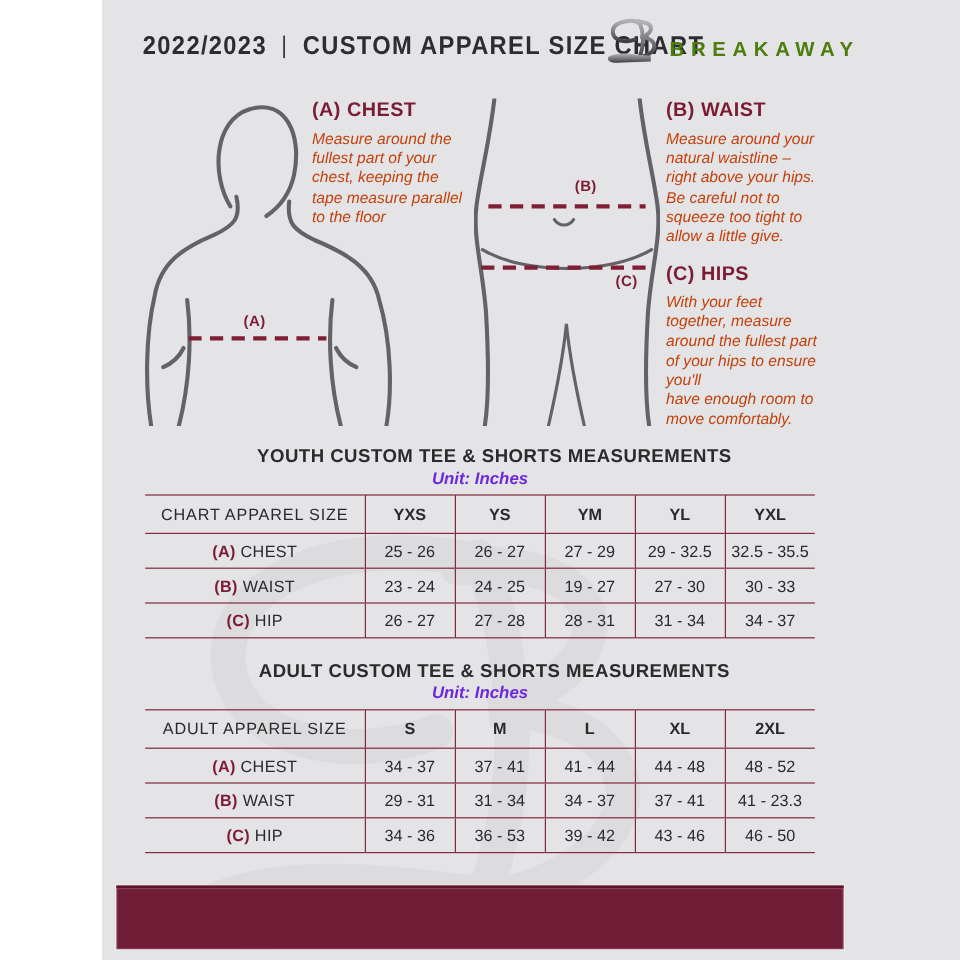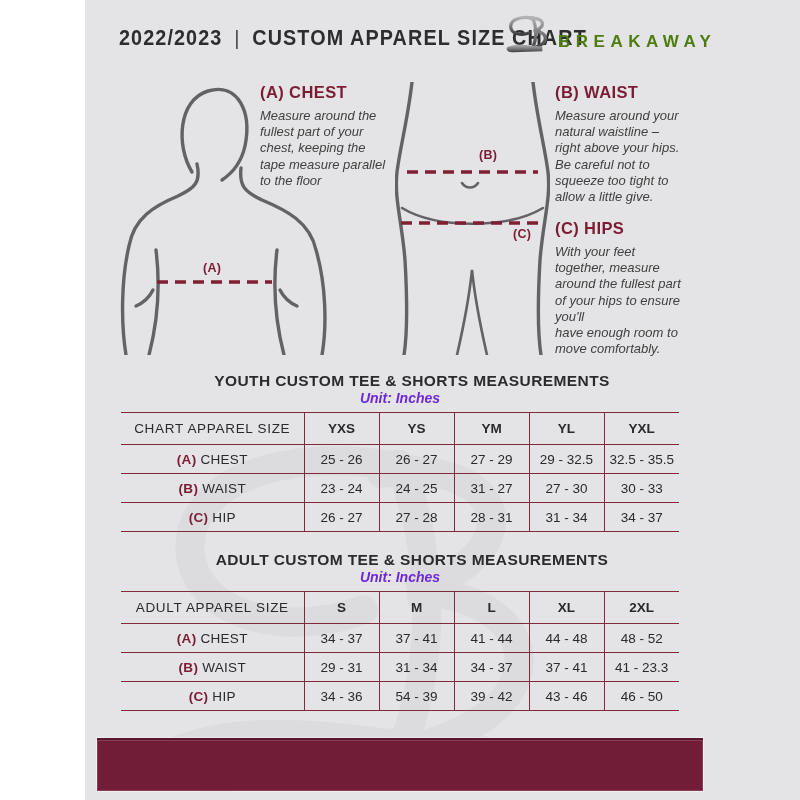--- a/index.html
+++ b/index.html
@@ -38,21 +38,21 @@
     position:absolute;color:#7b1c34;font-weight:bold;font-size:12.5px;
     letter-spacing:.3px;
   }
 
   
   .instr-label{
     position:absolute;color:#7b1c34;font-weight:bold;font-size:16.5px;
     letter-spacing:.4px;white-space:nowrap;
   }
   .instr-text{
-    position:absolute;color:#404040;font-style:italic;font-size:13px;
+    position:absolute;color:#c2410c;font-style:italic;font-size:13px;
     line-height:16.2px;white-space:pre-line;width:170px;
   }
 
   
   .section-title{
     position:absolute;left:12px;width:630px;text-align:center;
     color:#2b2b2d;font-weight:bold;font-size:15.5px;letter-spacing:.4px;
   }
   .section-unit{
     position:absolute;left:0;width:630px;text-align:center;
@@ -208,21 +208,21 @@
           <td>25 - 26</td>
           <td>26 - 27</td>
           <td>27 - 29</td>
           <td>29 - 32.5</td>
           <td>32.5 - 35.5</td>
         </tr>
         <tr>
           <td class="label-col"><span class="prefix">(B)</span>WAIST</td>
           <td>23 - 24</td>
           <td>24 - 25</td>
-          <td>31 - 27</td>
+          <td>19 - 27</td>
           <td>27 - 30</td>
           <td>30 - 33</td>
         </tr>
         <tr>
           <td class="label-col"><span class="prefix">(C)</span>HIP</td>
           <td>26 - 27</td>
           <td>27 - 28</td>
           <td>28 - 31</td>
           <td>31 - 34</td>
           <td>34 - 37</td>
@@ -264,21 +264,21 @@
           <td class="label-col"><span class="prefix">(B)</span>WAIST</td>
           <td>29 - 31</td>
           <td>31 - 34</td>
           <td>34 - 37</td>
           <td>37 - 41</td>
           <td>41 - 23.3</td>
         </tr>
         <tr>
           <td class="label-col"><span class="prefix">(C)</span>HIP</td>
           <td>34 - 36</td>
-          <td>54 - 39</td>
+          <td>36 - 53</td>
           <td>39 - 42</td>
           <td>43 - 46</td>
           <td>46 - 50</td>
         </tr>
       </tbody>
     </table>
 
   <div class="footer-bar"></div>
 </div>
 

